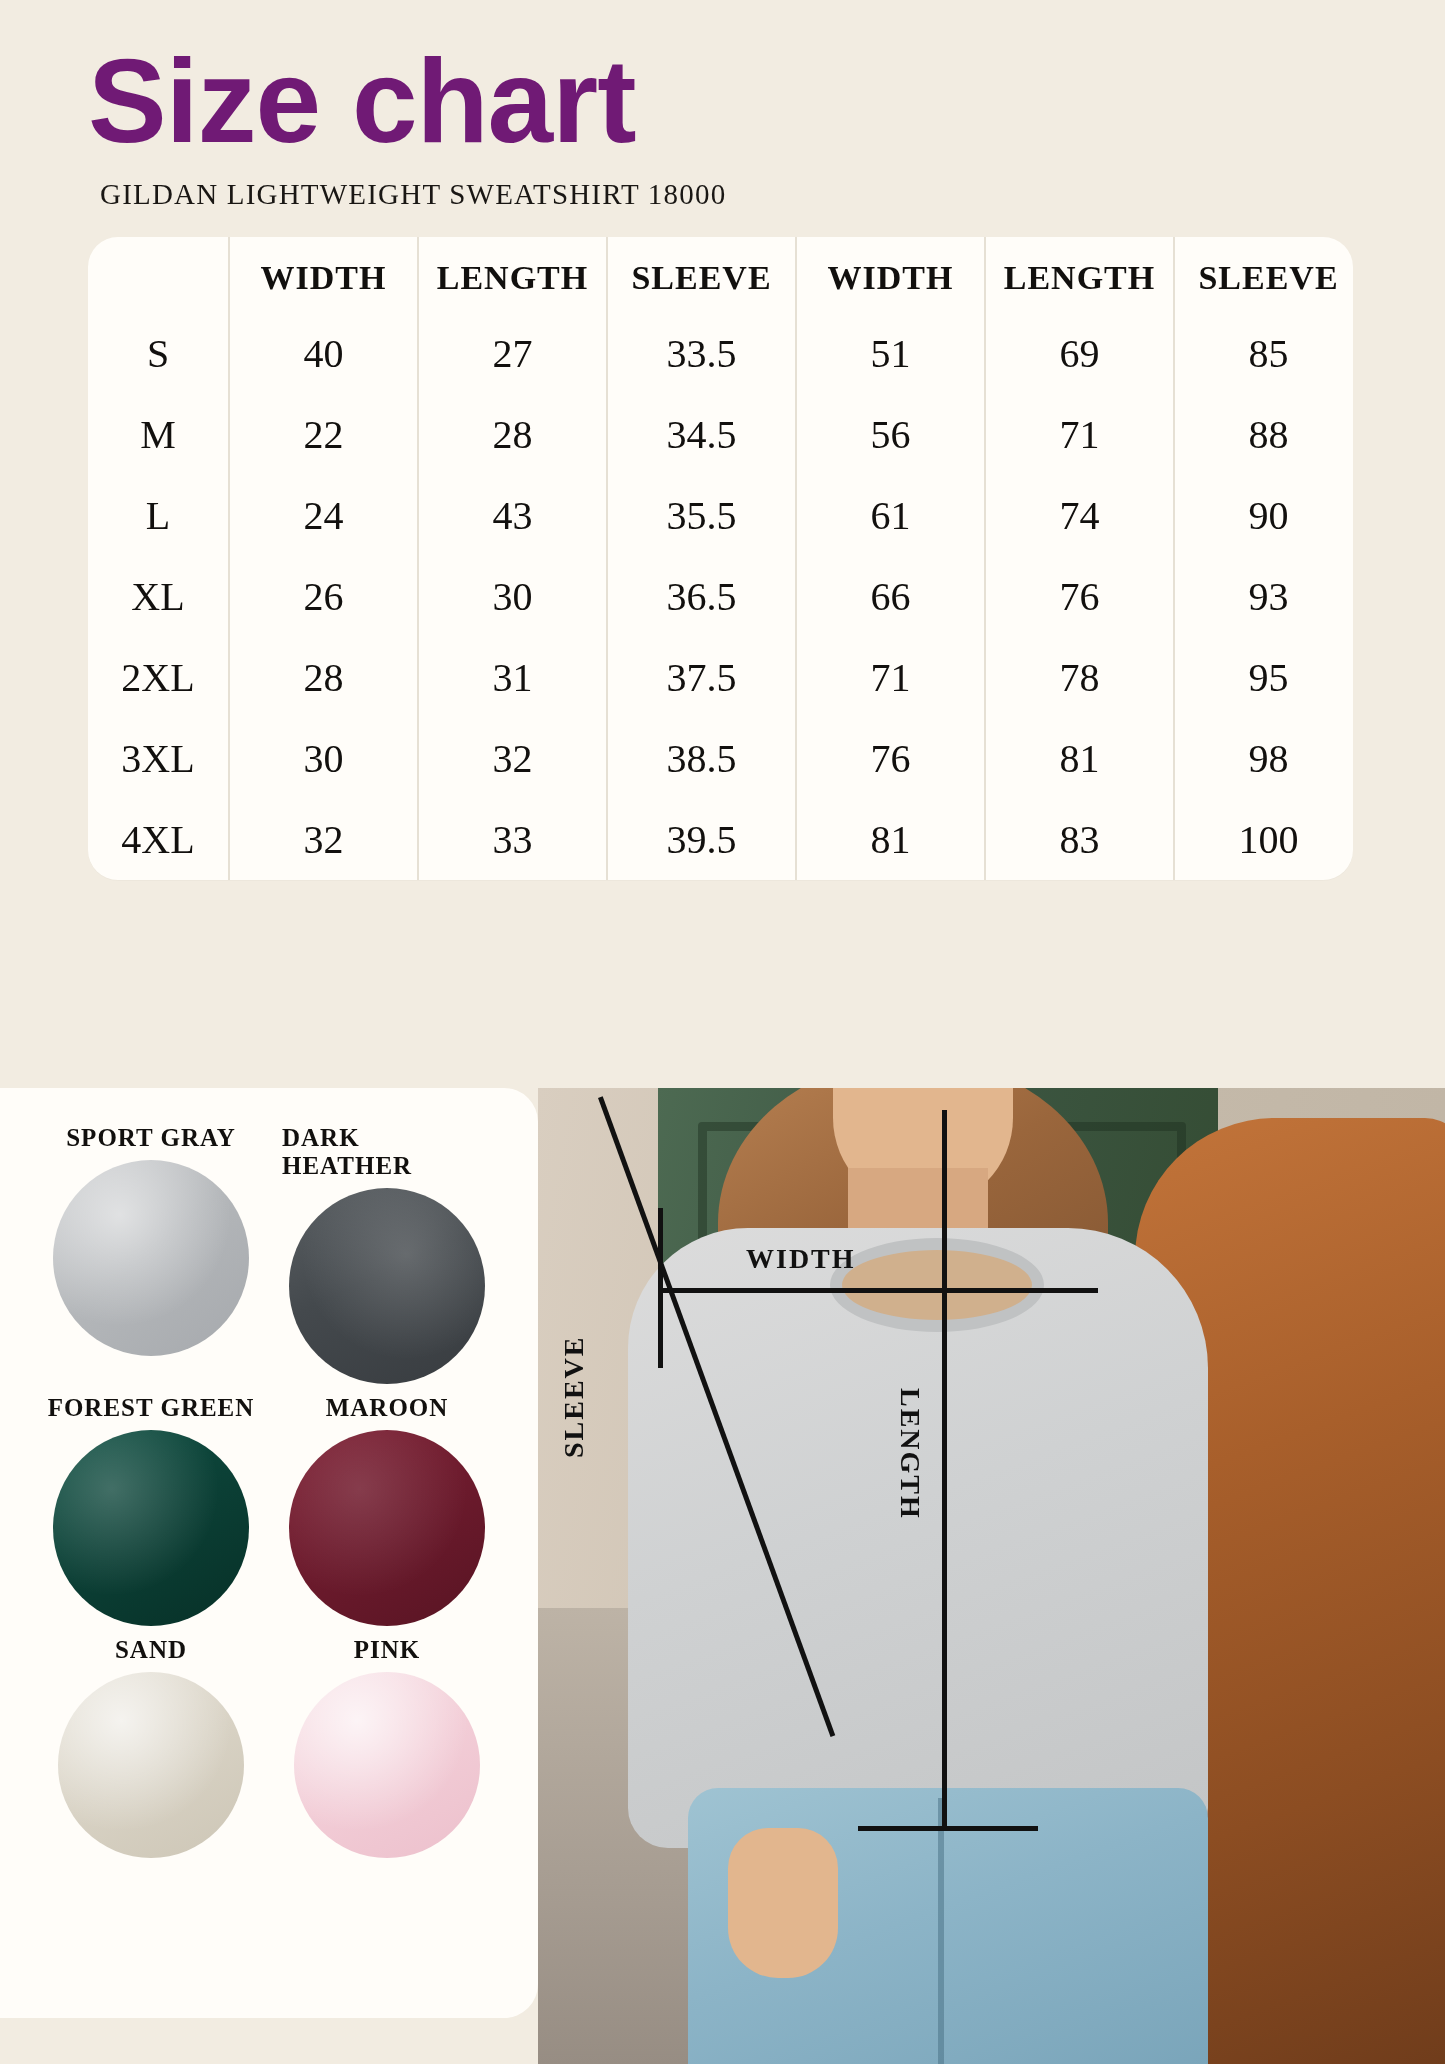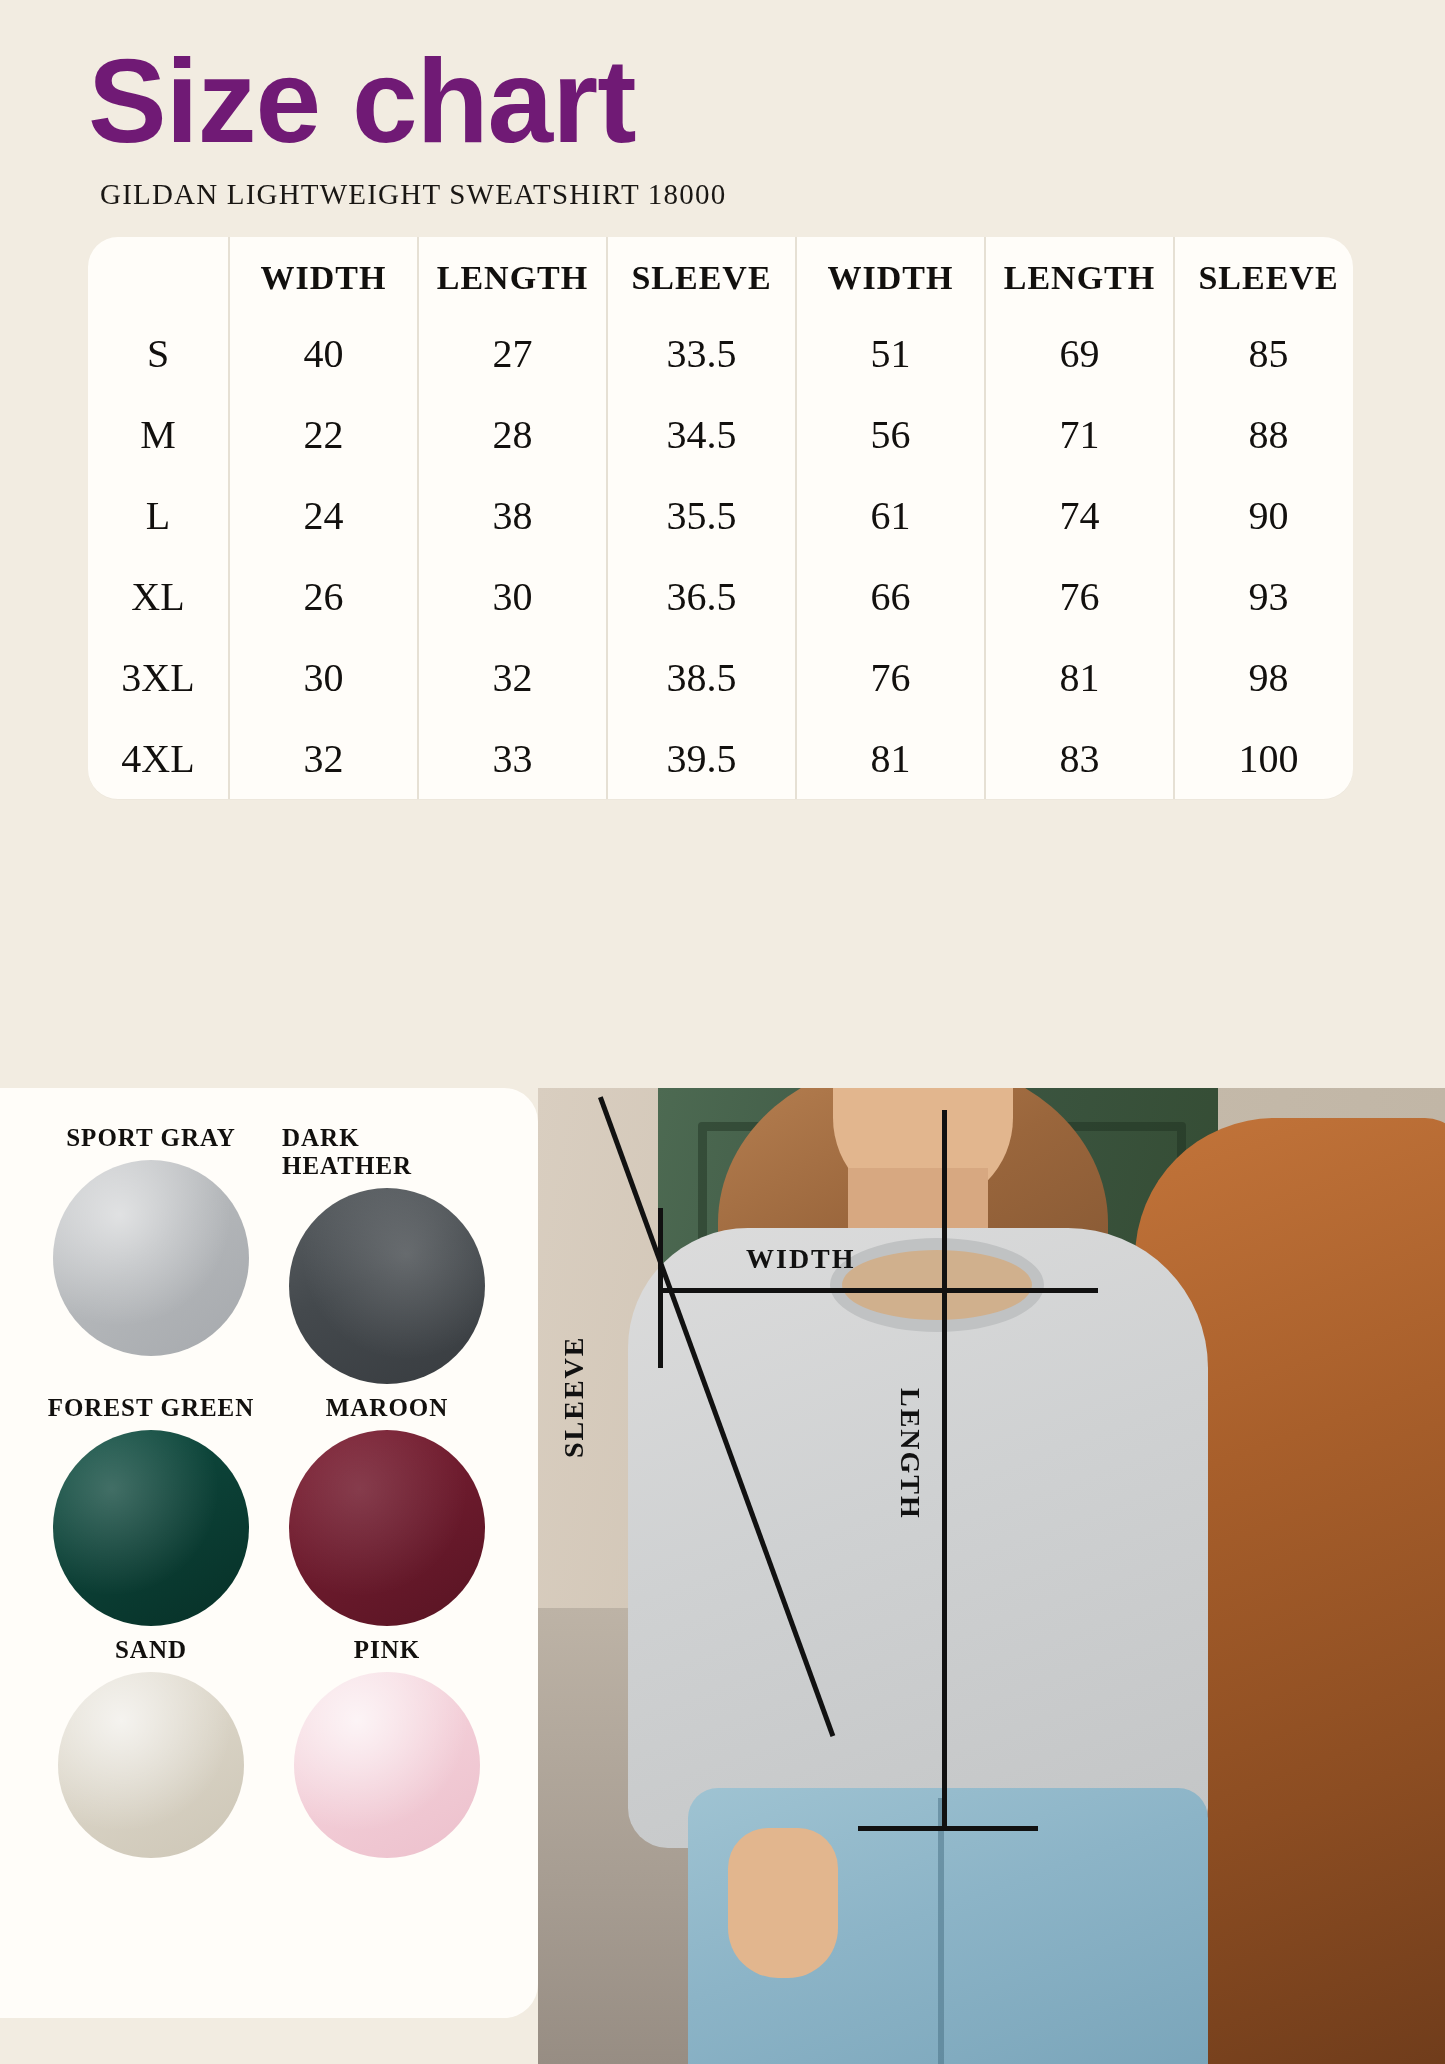--- a/index.html
+++ b/index.html
@@ -368,34 +368,43 @@
           <td class="c sepl sep">22</td>
           <td class="c sep">28</td>
           <td class="c sep">34.5</td>
           <td class="c sep">56</td>
           <td class="c sep">71</td>
           <td class="c">88</td>
         </tr>
         <tr>
           <td class="size-col">L</td>
           <td class="c sepl sep">24</td>
-          <td class="c sep">38</td>
+          <td class="c sep">43</td>
           <td class="c sep">35.5</td>
           <td class="c sep">61</td>
           <td class="c sep">74</td>
           <td class="c">90</td>
         </tr>
         <tr>
           <td class="size-col">XL</td>
           <td class="c sepl sep">26</td>
           <td class="c sep">30</td>
           <td class="c sep">36.5</td>
           <td class="c sep">66</td>
           <td class="c sep">76</td>
           <td class="c">93</td>
+        </tr>
+        <tr>
+          <td class="size-col">2XL</td>
+          <td class="c sepl sep">28</td>
+          <td class="c sep">31</td>
+          <td class="c sep">37.5</td>
+          <td class="c sep">71</td>
+          <td class="c sep">78</td>
+          <td class="c">95</td>
         </tr>
         <tr>
           <td class="size-col">3XL</td>
           <td class="c sepl sep">30</td>
           <td class="c sep">32</td>
           <td class="c sep">38.5</td>
           <td class="c sep">76</td>
           <td class="c sep">81</td>
           <td class="c">98</td>
         </tr>

